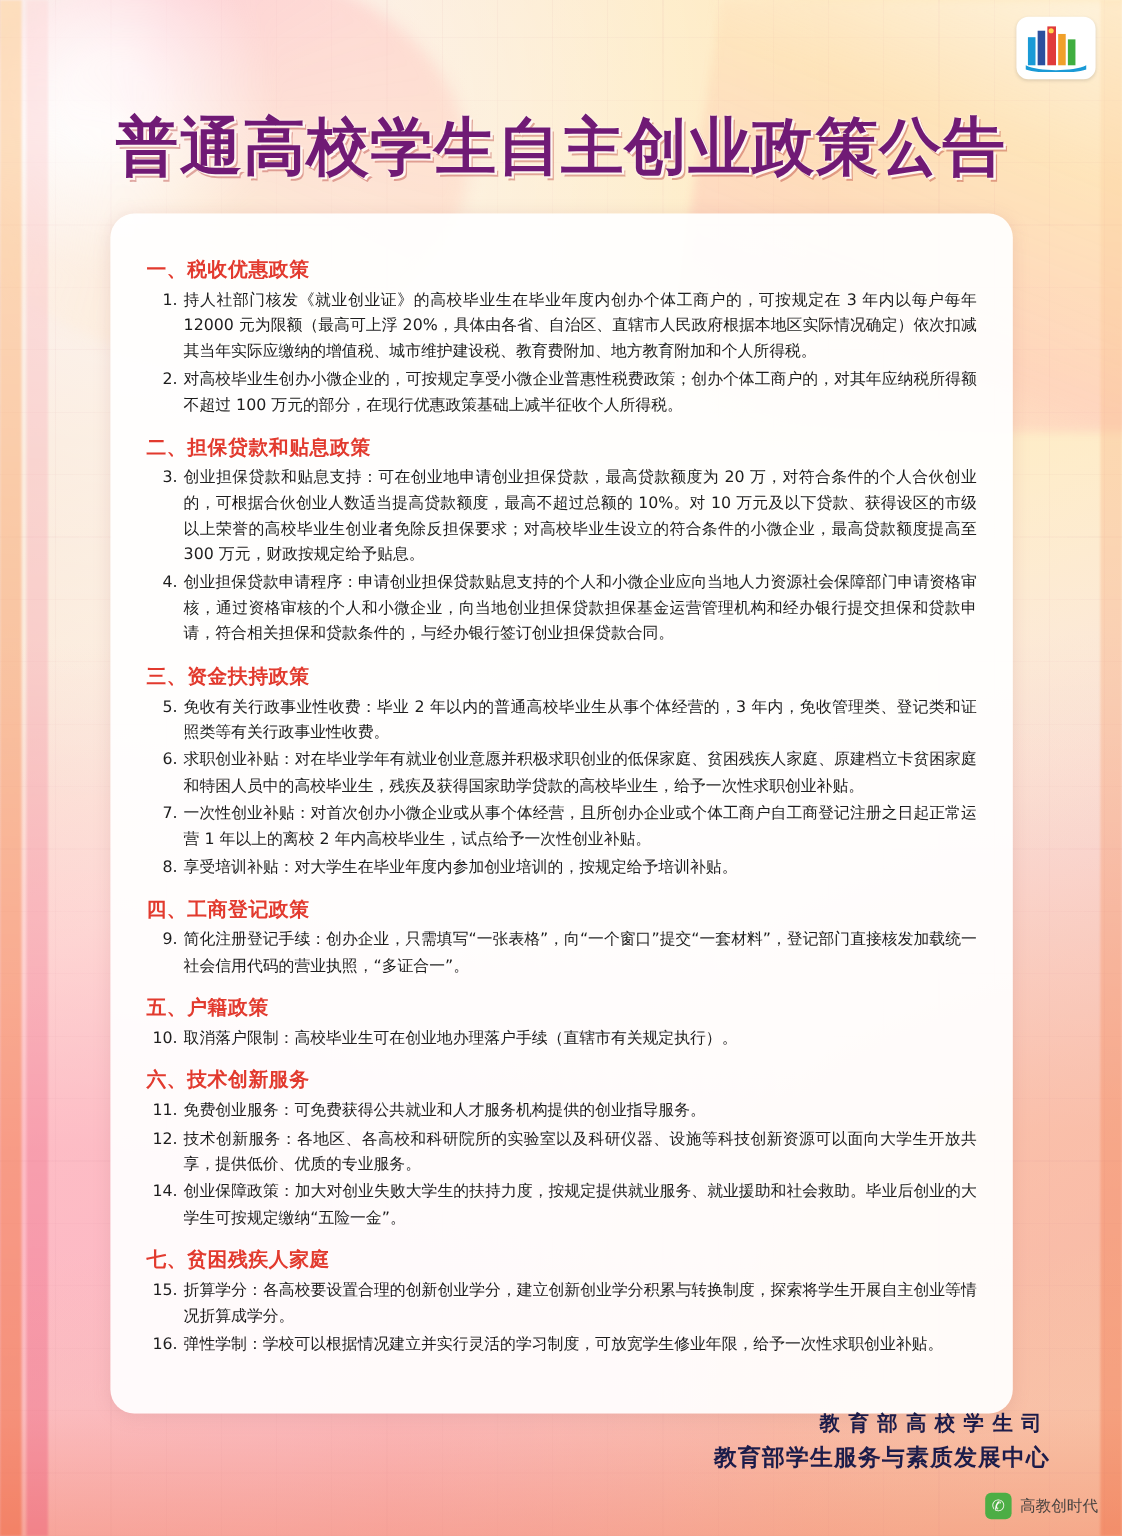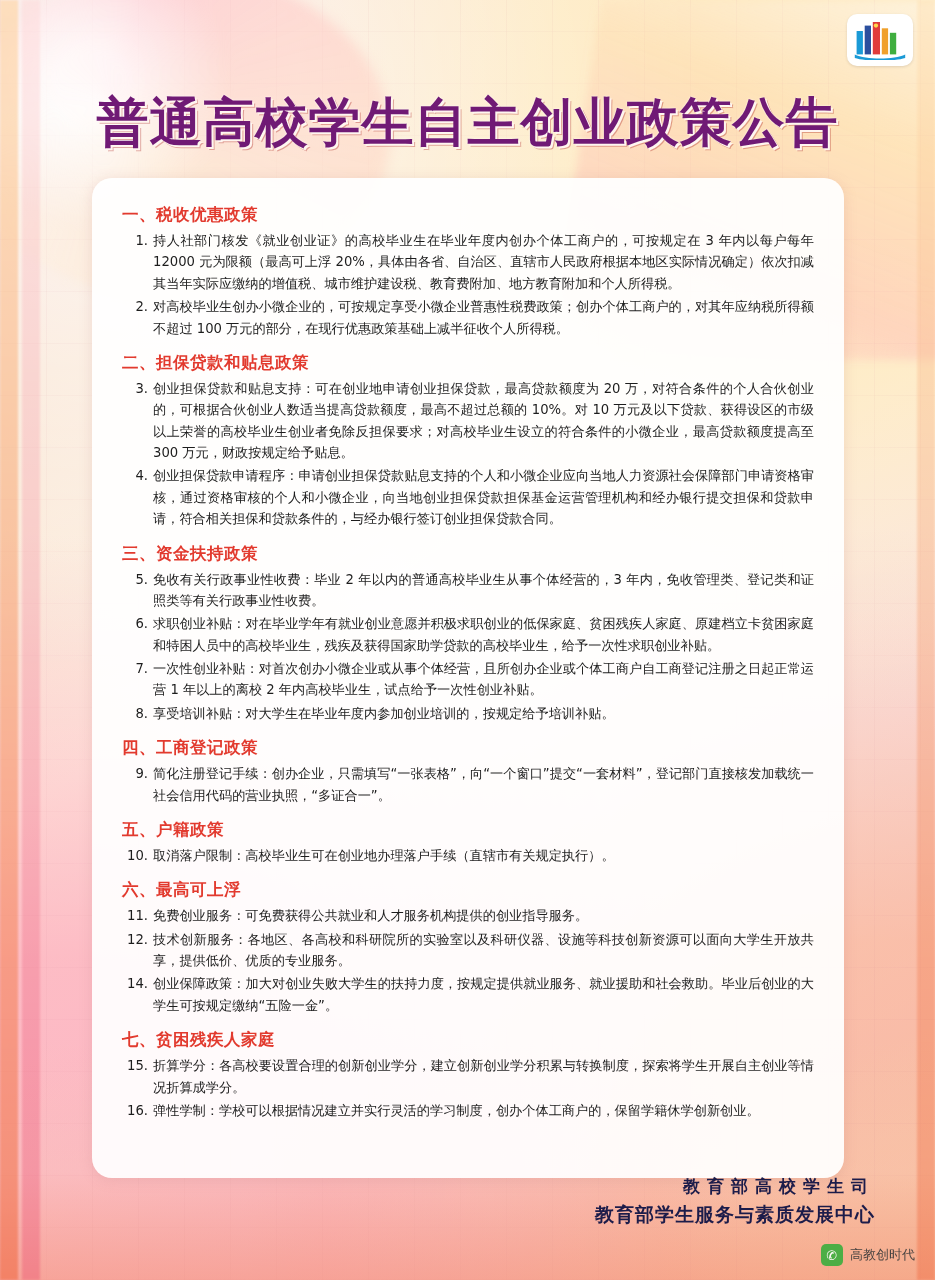--- a/index.html
+++ b/index.html
@@ -72,21 +72,21 @@
       3px 3px 0 rgba(170,30,25,.35),
       0 0 2px rgba(255,255,255,.9);
     white-space:nowrap;
   }
   
   .card {
     position:absolute; left:92px; top:178px; width:752px; height:1000px;
     background:rgba(255,255,255,.93);
     border-radius:20px;
     box-shadow:0 2px 14px rgba(180,110,110,.18);
-    padding:26px 30px 18px 30px;
+    padding:36px 30px 18px 30px;
     overflow:hidden;
   }
   .sec-head {
     color:#e23a2e; font-weight:bold; font-size:16.5px;
     margin:13px 0 4px 0; letter-spacing:.5px;
     font-family:"DejaVu Sans", sans-serif;
   }
   .sec-head:first-child { margin-top:0; }
   ol.items { list-style:none; margin:0; padding:0; }
   li.item {
@@ -196,21 +196,21 @@
           <span class="txt">简化注册登记手续：创办企业，只需填写“一张表格”，向“一个窗口”提交“一套材料”，登记部门直接核发加载统一社会信用代码的营业执照，“多证合一”。</span>
         </li>
       </ol>
       <div class="sec-head">五、户籍政策</div>
       <ol class="items">
         <li class="item">
           <span class="num">10.</span>
           <span class="txt">取消落户限制：高校毕业生可在创业地办理落户手续（直辖市有关规定执行）。</span>
         </li>
       </ol>
-      <div class="sec-head">六、最高可上浮</div>
+      <div class="sec-head">六、技术创新服务</div>
       <ol class="items">
         <li class="item">
           <span class="num">11.</span>
           <span class="txt">免费创业服务：可免费获得公共就业和人才服务机构提供的创业指导服务。</span>
         </li>
         <li class="item">
           <span class="num">12.</span>
           <span class="txt">技术创新服务：各地区、各高校和科研院所的实验室以及科研仪器、设施等科技创新资源可以面向大学生开放共享，提供低价、优质的专业服务。</span>
         </li>
         <li class="item">
@@ -219,21 +219,21 @@
         </li>
       </ol>
       <div class="sec-head">七、贫困残疾人家庭</div>
       <ol class="items">
         <li class="item">
           <span class="num">15.</span>
           <span class="txt">折算学分：各高校要设置合理的创新创业学分，建立创新创业学分积累与转换制度，探索将学生开展自主创业等情况折算成学分。</span>
         </li>
         <li class="item">
           <span class="num">16.</span>
-          <span class="txt">弹性学制：学校可以根据情况建立并实行灵活的学习制度，创办个体工商户的，保留学籍休学创新创业。</span>
+          <span class="txt">弹性学制：学校可以根据情况建立并实行灵活的学习制度，可放宽学生修业年限，给予一次性求职创业补贴。</span>
         </li>
       </ol>
     </div>
 </div>
 
 <div class="footer">
   <div class="l1">教育部高校学生司</div>
   <div class="l2">教育部学生服务与素质发展中心</div>
 </div>
 

